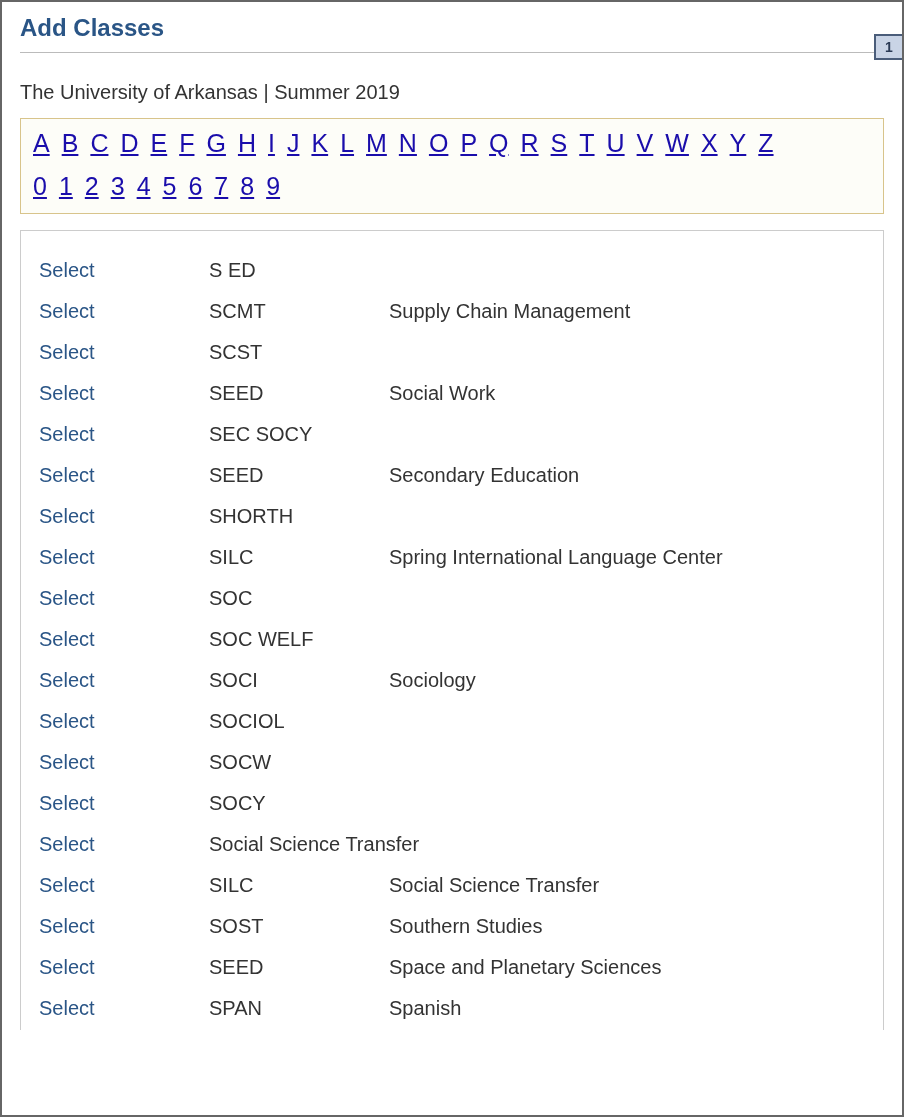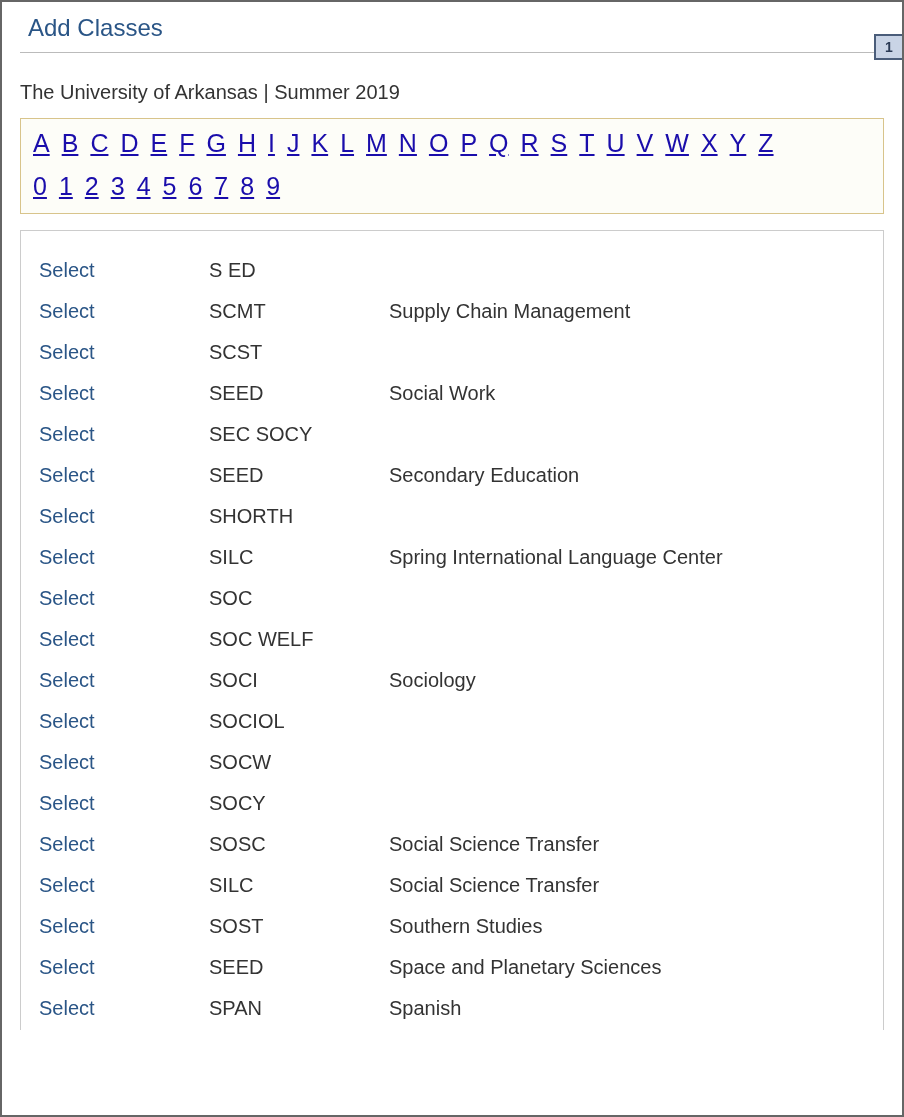--- a/index.html
+++ b/index.html
@@ -16,22 +16,22 @@
     position: relative;
     background: #fff;
     overflow: hidden;
   }
   .content {
     padding: 12px 18px 0 18px;
   }
   .page-title {
     color: #2a5586;
     font-size: 24px;
-    font-weight: normal;
-    margin: 0 0 6px 8px;
+    font-weight: bold;
+    margin: 0 0 6px 0;
     padding-bottom: 4px;
   }
   .title-rule {
     border: none;
     border-top: 1px solid #bbb;
     margin: 0 0 28px 0;
   }
   .subtitle {
     color: #3a628e;
     font-size: 30px;
@@ -231,21 +231,20 @@
           <div class="code-cell">SOCW</div>
           <div class="desc-cell"></div>
         </div>
         <div class="result-row">
           <a class="select-link">Select</a>
           <div class="code-cell">SOCY</div>
           <div class="desc-cell"></div>
         </div>
         <div class="result-row">
           <a class="select-link">Select</a>
-          <div class="code-cell">SOSC</div>
           <div class="desc-cell">Social Science Transfer</div>
         </div>
         <div class="result-row">
           <a class="select-link">Select</a>
           <div class="code-cell">SILC</div>
           <div class="desc-cell">Social Science Transfer</div>
         </div>
         <div class="result-row">
           <a class="select-link">Select</a>
           <div class="code-cell">SOST</div>

